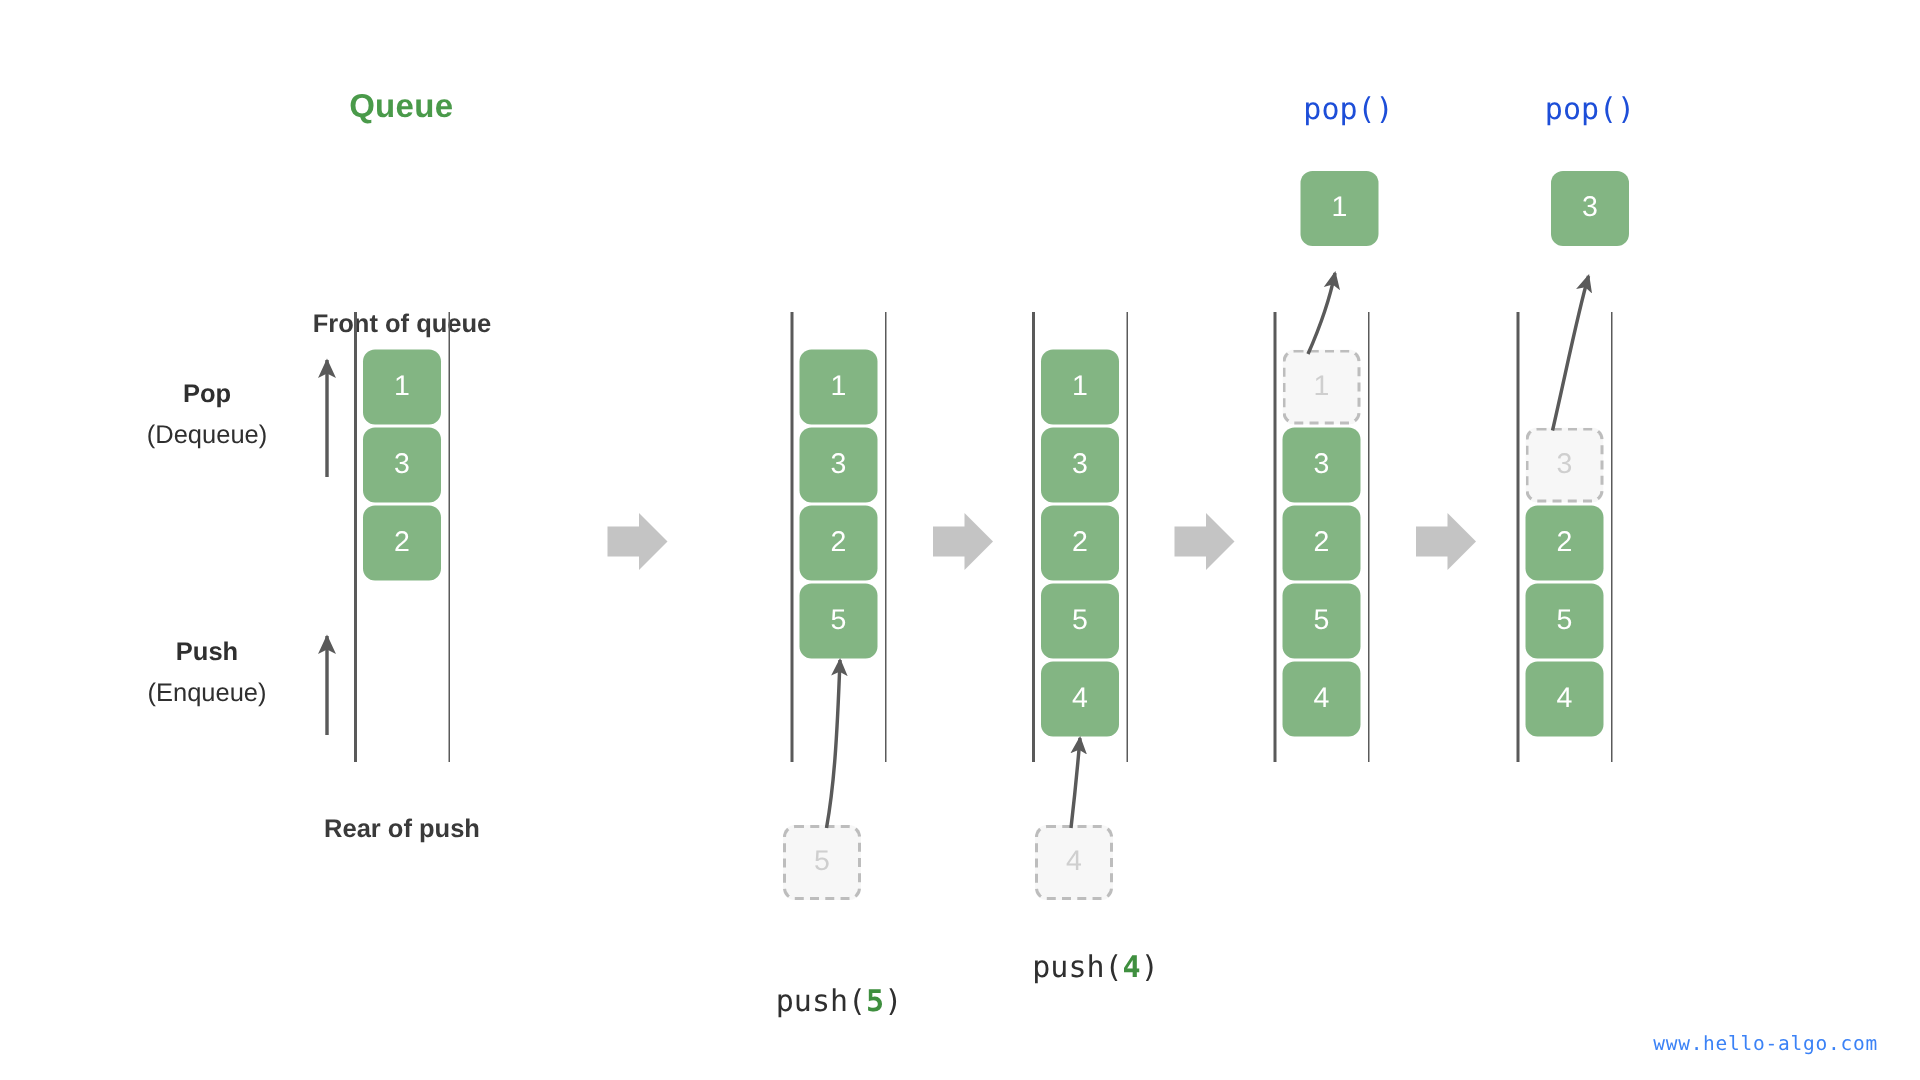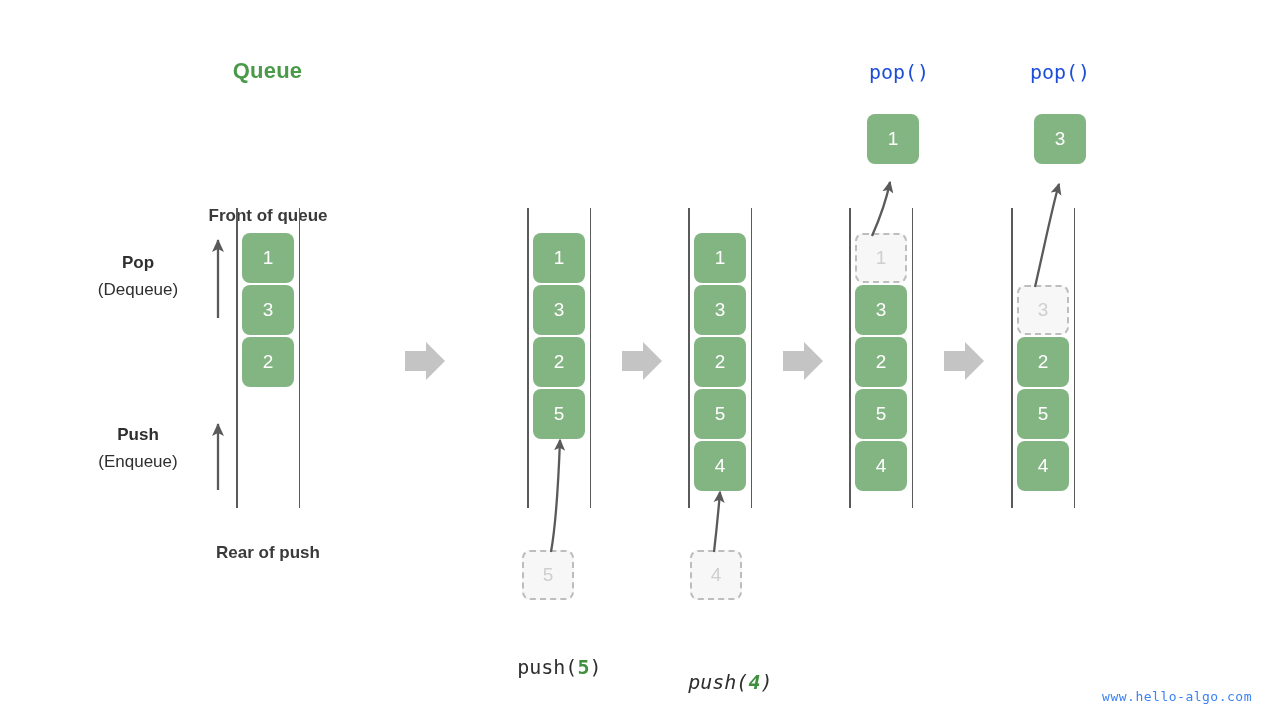--- a/index.html
+++ b/index.html
@@ -220,21 +220,21 @@
     <div class="rail right"></div>
     <div class="slot-stack">
       <div class="elem">1</div>
       <div class="elem">3</div>
       <div class="elem">2</div>
       <div class="elem">5</div>
       <div class="elem">4</div>
     </div>
   </div>
   <div class="float-elem ghost" style="left:690px; top:550px;">4</div>
-  <div class="caption" style="left:640px; top:646px;font-style:italic;">
+  <div class="caption" style="left:640px; top:608px;">
     <span>push(</span><span class="arg">4</span><span>)</span>
   </div>
 
   <div class="op-head" style="left:809px; top:60px;">pop()</div>
   <div class="float-elem" style="left:867px; top:114px;">1</div>
   <div class="queue-col" style="left:849px;">
     <div class="rail left"></div>
     <div class="rail right"></div>
     <div class="slot-stack">
       <div class="elem ghost">1</div>

